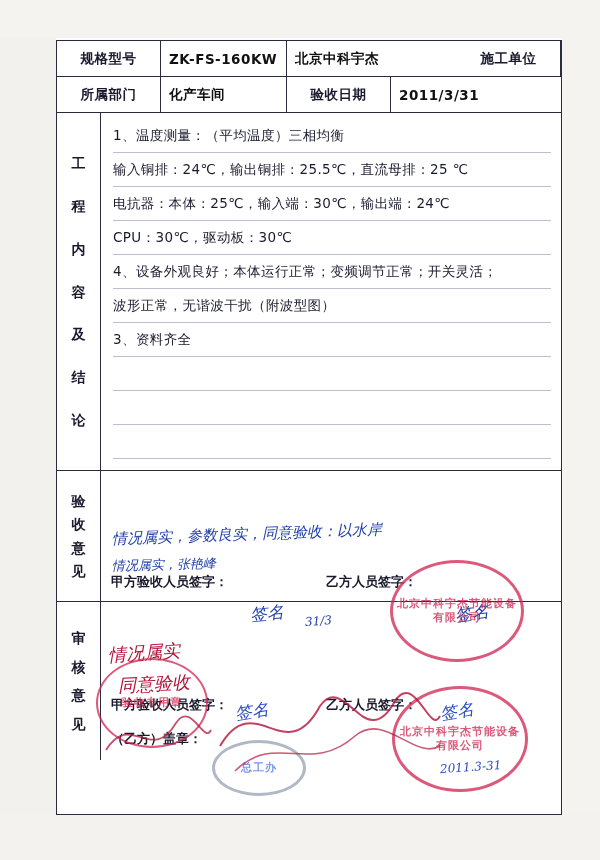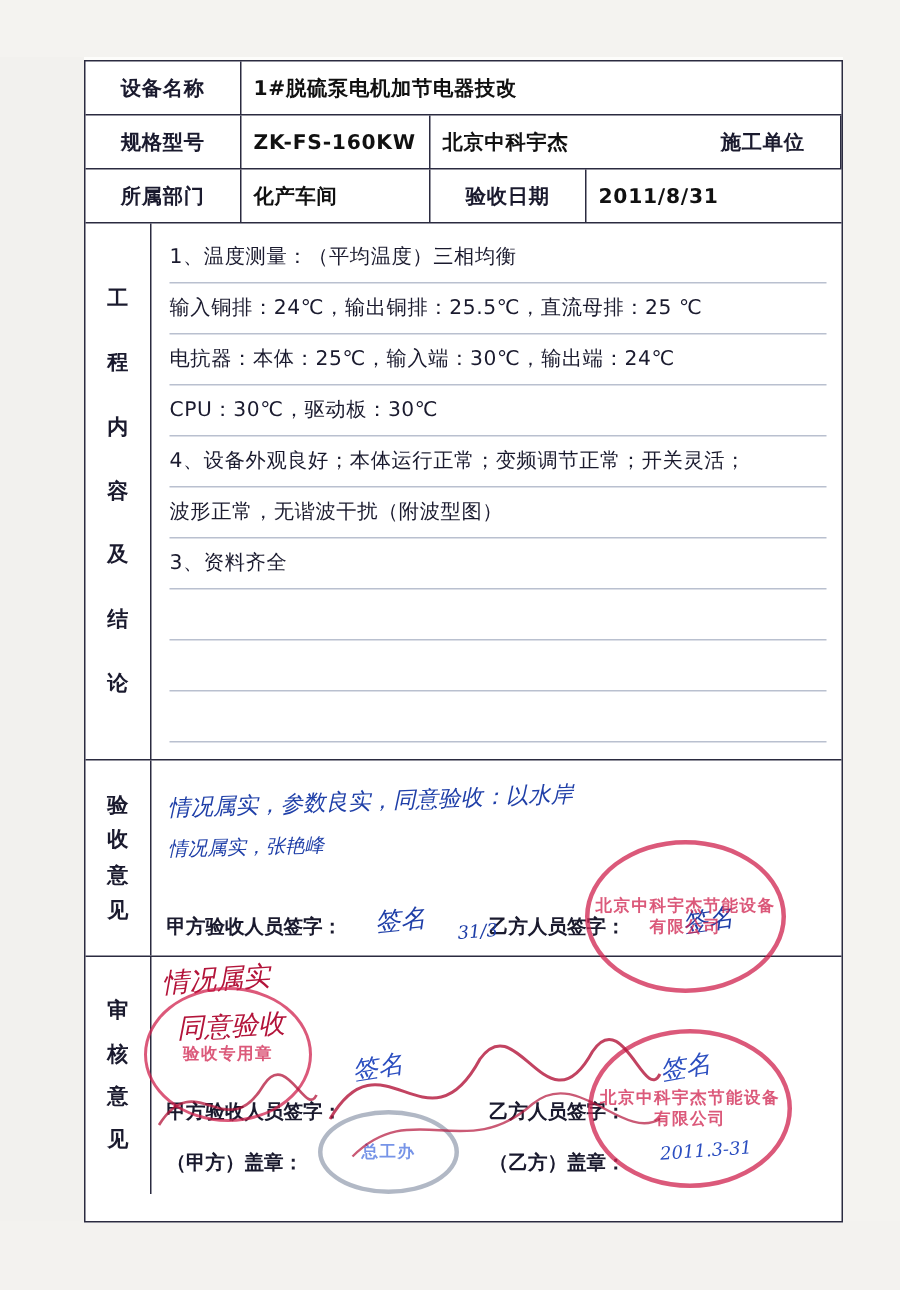--- a/index.html
+++ b/index.html
@@ -200,37 +200,33 @@
 <body>
 
 <div class="page">
   <div class="paper-edge-l"></div>
   <div class="paper-edge-r"></div>
   <div class="paper-edge-t"></div>
   <div class="paper-edge-b"></div>
 
   <div class="form">
 
-    <div class="row hrow">
-      <div class="cell label c-lbl1 vline">设备名称</div>
-      <div class="cell value c-val1">1#脱硫泵电机加节电器技改</div>
-    </div>
 
     <div class="row hrow">
       <div class="cell label c-lbl2 vline">规格型号</div>
       <div class="cell value c-val2 vline">ZK-FS-160KW</div>
       <div class="cell value c-val3">北京中科宇杰</div>
       <div class="cell label c-lbl3 vline">施工单位</div>
     </div>
 
     <div class="row hrow">
       <div class="cell label c-lbl2 vline">所属部门</div>
       <div class="cell value c-val2 vline">化产车间</div>
       <div class="cell label c-lbl3 vline">验收日期</div>
-      <div class="cell value c-val3">2011/8/31</div>
+      <div class="cell value c-val3">2011/3/31</div>
     </div>
 
     <div class="body-row">
       <div class="side-label">
         <span>工</span>
         <span>程</span>
         <span>内</span>
         <span>容</span>
         <span>及</span>
         <span>结</span>
@@ -271,21 +267,20 @@
         <span>核</span>
         <span>意</span>
         <span>见</span>
       </div>
       <div class="rev-content">
         <div class="rev-sig">
           <div class="a">甲方验收人员签字：</div>
           <div class="b">乙方人员签字：</div>
         </div>
         <div class="rev-stamp">
-          <div class="a">（甲方）盖章：</div>
           <div class="b">（乙方）盖章：</div>
         </div>
       </div>
     </div>
 
   </div>
 
   <div class="hand" style="left:112px; top:525px; font-size:15px; transform:rotate(-2deg);">情况属实，参数良实，同意验收：以水岸</div>
   <div class="hand" style="left:112px; top:556px; font-size:13px; transform:rotate(-1.5deg);">情况属实，张艳峰</div>
 

